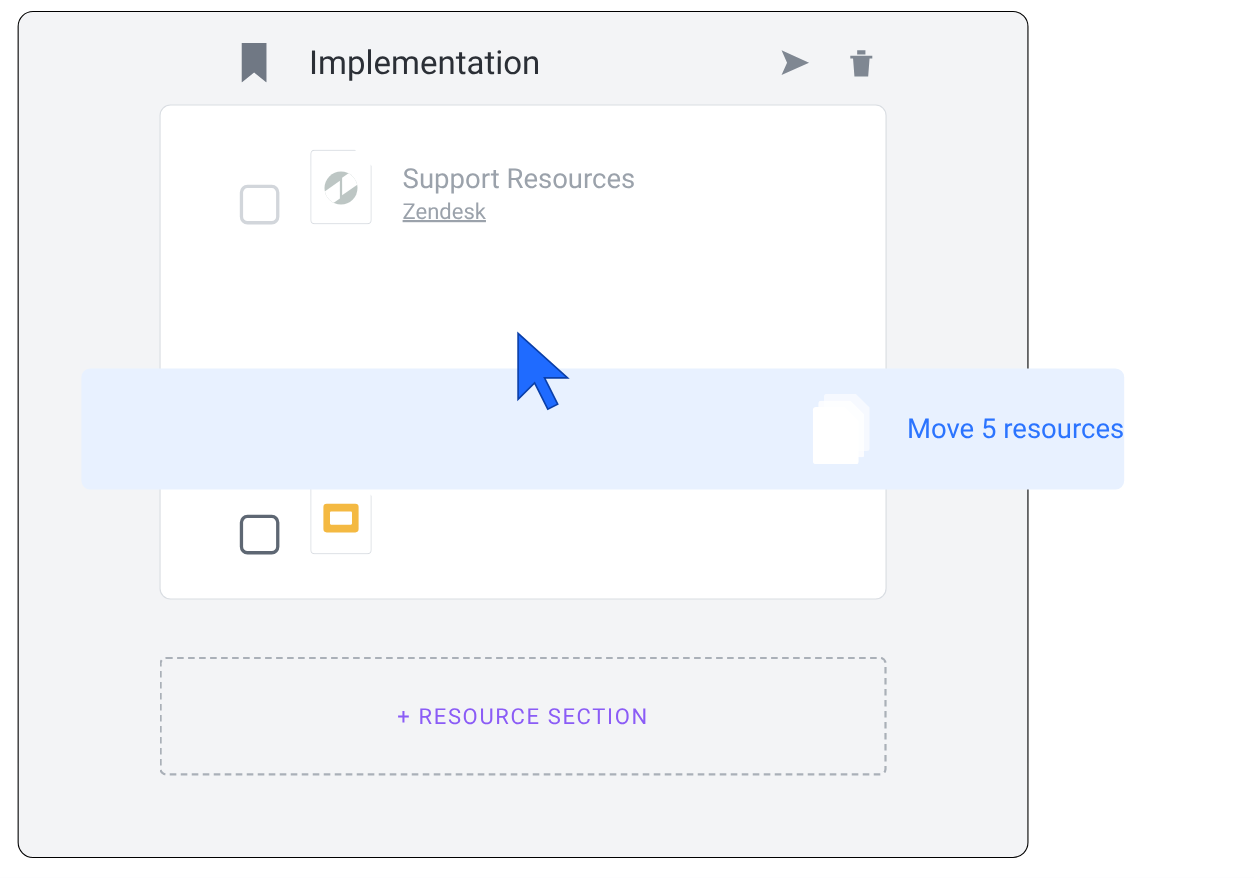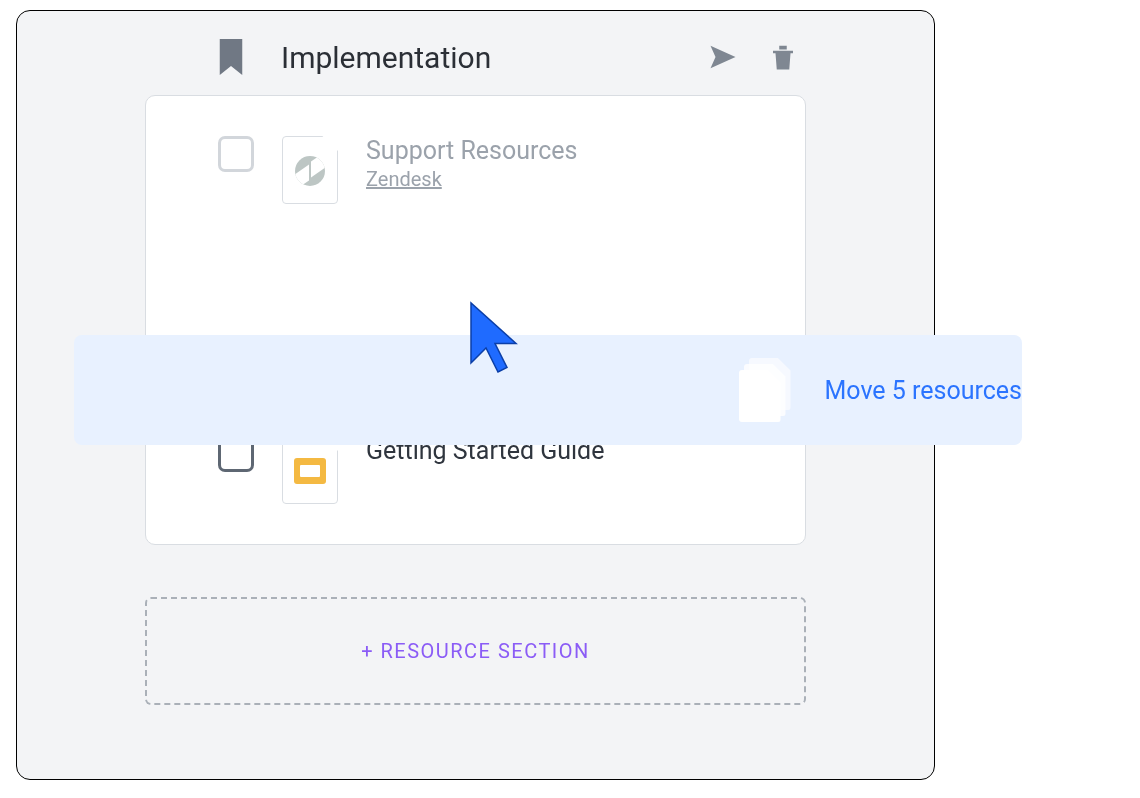--- a/index.html
+++ b/index.html
@@ -53,21 +53,21 @@
     }
     .list-card {
       background: #fff;
       border: 1px solid #d9dde2;
       border-radius: 10px;
       padding: 24px 0 24px 0;
       position: relative;
     }
     .list-item {
       display: flex;
-      align-items: flex-start;
+      align-items: flex-end;
       padding: 16px 32px 16px 72px;
       gap: 28px;
     }
     .list-item.dimmed .item-title,
     .list-item.dimmed .item-subtitle { color: #9ba2ab; }
     .list-item.dimmed .checkbox { border-color: #d2d6db; }
     .checkbox {
       width: 36px;
       height: 36px;
       border: 3px solid #5e6773;
@@ -262,21 +262,20 @@
       <div class="checkbox"></div>
       <div class="file-icon-wrap">
         <div class="file-shape"></div>
         <div class="file-inner">
           <div class="gslides-icon">
               <div></div>
             </div>
         </div>
       </div>
       <div class="item-text">
-        <div class="item-title">Getting Started Guide</div>
       </div>
     </div>
 
   </div>
 
   <div class="add-section">
     <span>+ RESOURCE SECTION</span>
   </div>
 
 </div>

